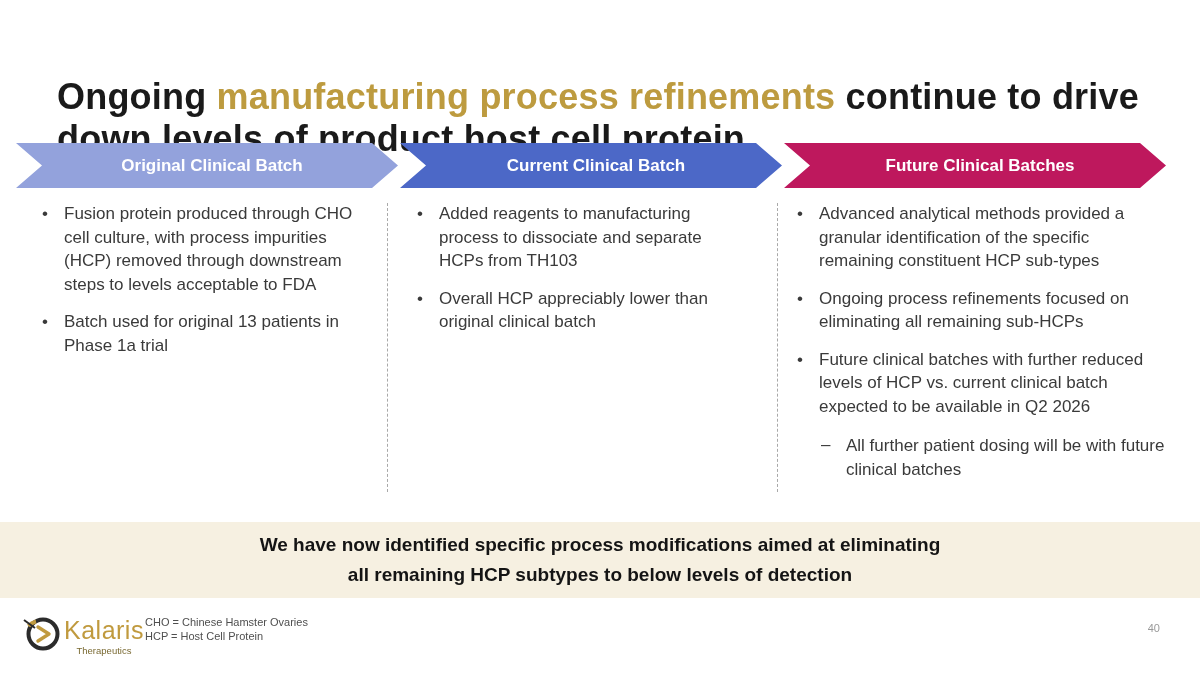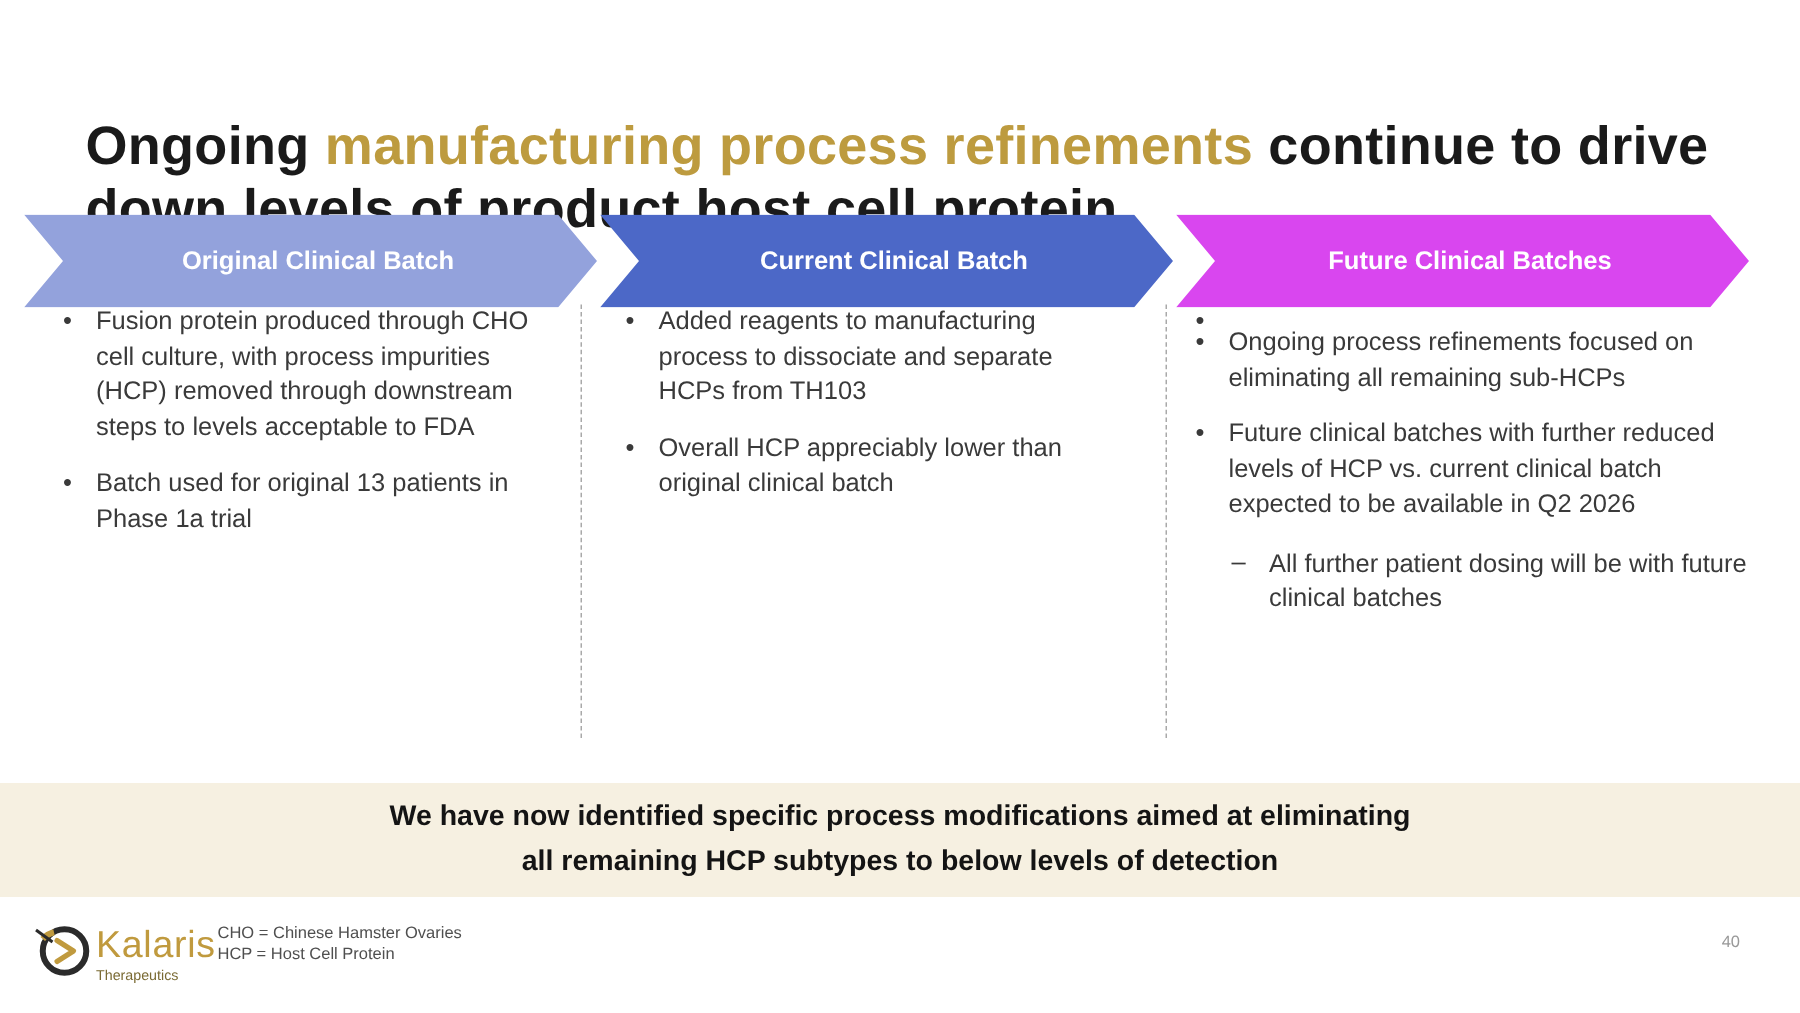--- a/index.html
+++ b/index.html
@@ -23,38 +23,38 @@
     color: #1a1a1a;
     letter-spacing: 0.2px;
     margin-top: 48px;
   }
   .title .gold { color: #bd9b3f; }
 
   
   .arrows {
     position: absolute;
     left: 16px; right: 34px; top: 143px;
-    height: 62px;
+    height: 45px;
     display: flex;
     gap: 2px;
   }
   .arrow {
     flex: 1 1 0;
     display: flex;
     align-items: center;
     justify-content: center;
     color: #ffffff;
     font-size: 17px;
     font-weight: 700;
     clip-path: polygon(0% 0%, calc(100% - 26px) 0%, 100% 50%, calc(100% - 26px) 100%, 0% 100%, 26px 50%);
   }
   .arrow span { padding-left: 10px; }
   .a1 { background: #93a2dc; }
   .a2 { background: #4c68c7; align-items: center; }
-  .a3 { background: #d946ef; }
+  .a3 { background: #be185d; }
 
   
   .col {
     position: absolute;
     top: 202px;
     color: #3a3a3a;
     font-size: 17px;
     line-height: 23.5px;
   }
   .col1 { left: 40px;  width: 332px; }
@@ -118,21 +118,21 @@
   .logo-icon { width: 40px; height: 40px; }
   .logo-text { margin-left: 2px; margin-top: 3px; }
   .logo-name {
     color: #c09a3e;
     font-size: 25px;
     letter-spacing: 0.5px;
   }
   .logo-sub {
     color: #7a6a33;
     font-size: 9.5px;
-    text-align: left;
+    text-align: center;
     margin-top: 0px;
   }
   .footnotes {
     position: absolute;
     left: 145px; top: 17px;
     font-size: 11px;
     line-height: 14px;
     color: #4f4f4f;
   }
   .page-num {
@@ -182,20 +182,21 @@
     </div>
     <div class="bullet">
       <span class="b">•</span>
       <span>Overall HCP appreciably lower than original clinical batch</span>
     </div>
   </div>
 
   <div class="col col3">
     <div class="bullet">
       <span class="b">•</span>
+      <span>Advanced analytical methods provided a granular identification of the specific remaining constituent HCP sub-types</span>
     </div>
     <div class="bullet">
       <span class="b">•</span>
       <span>Ongoing process refinements focused on eliminating all remaining sub-HCPs</span>
     </div>
     <div class="bullet">
       <span class="b">•</span>
       <span>Future clinical batches with further reduced levels of HCP vs. current clinical batch expected to be available in Q2 2026</span>
     </div>
     <div class="subbullet">

